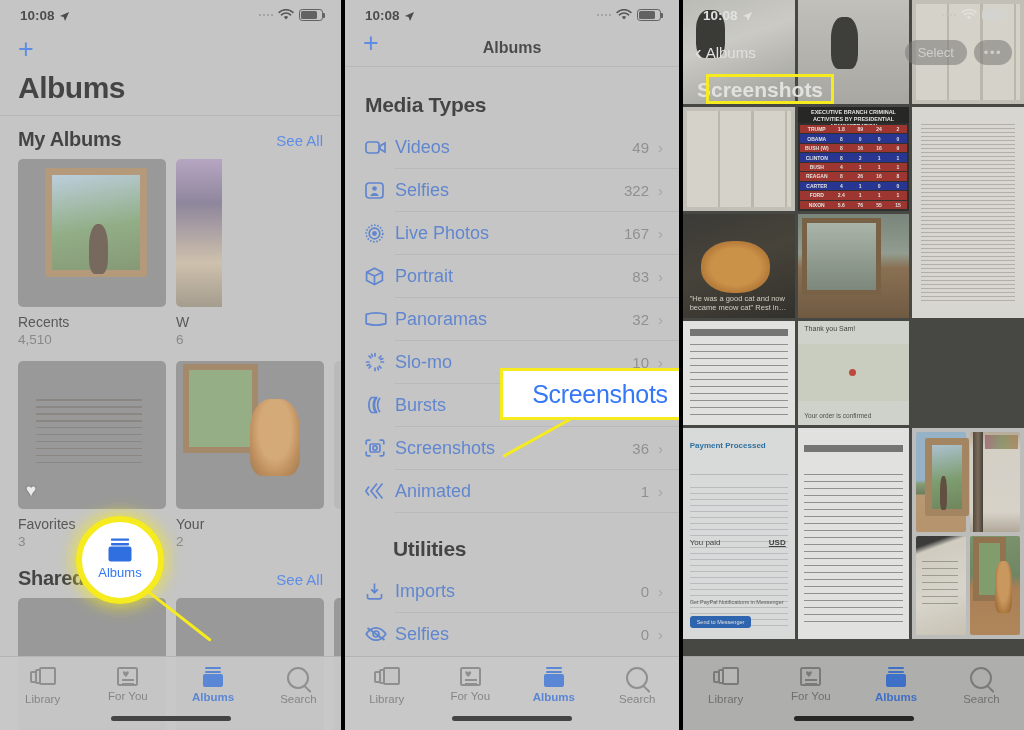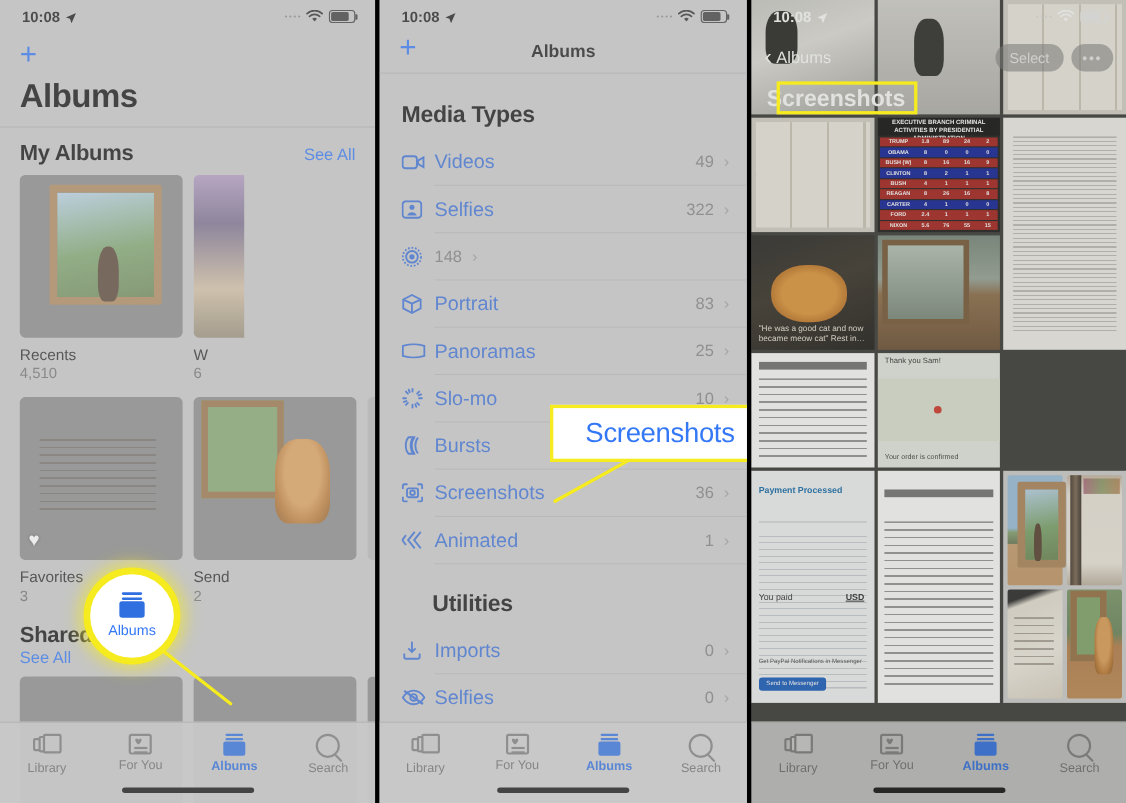--- a/index.html
+++ b/index.html
@@ -254,29 +254,29 @@
     <div class="albgrid" style="margin-top:14px;">
       <div class="alb">
         <div class="thumb ph-book">
           <span class="heart">♥</span>
         </div>
         <div class="nm">Favorites</div>
         <div class="ct">3</div>
       </div>
       <div class="alb">
         <div class="thumb ph-tiger"></div>
-        <div class="nm">Send</div>
+        <div class="nm">Your</div>
         <div class="ct">2</div>
       </div>
       <div class="alb part">
         <div class="thumb" style="background:#b9b9b9;"></div>
       </div>
     </div>
 
-    <div class="sect-head" style="padding-top:18px;flex-direction:column;">
+    <div class="sect-head" style="padding-top:18px;">
       <h2>Shared</h2>
       <div class="see-all">See All</div>
     </div>
     <div class="albgrid">
       <div class="alb">
           <div class="thumb ph-shared1"></div>
         </div>
       <div class="alb">
           <div class="thumb ph-shared2"></div>
         </div>
@@ -393,21 +393,22 @@
     <div class="rowsep"></div>
 
     <div class="row">
       <span class="ricon">
         <svg width="19" height="19" viewBox="0 0 19 19" class="mediaicon">
             <circle cx="9.5" cy="9.5" r="8.3" stroke-dasharray="1.6 1.6"></circle>
             <circle cx="9.5" cy="9.5" r="5.3"></circle>
             <circle cx="9.5" cy="9.5" r="2.4" fill="#3a6fd8" stroke="none"></circle>
           </svg>
       </span>
-      <span class="rcount">148</span>
+      <span class="rlabel">Live Photos</span>
+      <span class="rcount">167</span>
       <span class="rchev">›</span>
     </div>
     <div class="rowsep"></div>
 
     <div class="row">
       <span class="ricon">
         <svg width="19" height="19" viewBox="0 0 19 19" class="mediaicon">
             <path d="M9.5 1.2 L17.4 5.3 L17.4 13.4 L9.5 17.6 L1.6 13.4 L1.6 5.3 Z"></path>
             <path d="M9.5 9 L17.4 5.3 M9.5 9 L1.6 5.3 M9.5 9 L9.5 17.6"></path>
           </svg>
@@ -418,21 +419,21 @@
     </div>
     <div class="rowsep"></div>
 
     <div class="row">
       <span class="ricon">
         <svg width="22" height="14" viewBox="0 0 22 14" class="mediaicon">
             <path d="M1.2 2.4 C7 0.6 15 0.6 20.8 2.4 L20.8 11.6 C15 13.4 7 13.4 1.2 11.6 Z"></path>
           </svg>
       </span>
       <span class="rlabel">Panoramas</span>
-      <span class="rcount">25</span>
+      <span class="rcount">32</span>
       <span class="rchev">›</span>
     </div>
     <div class="rowsep"></div>
 
     <div class="row">
       <span class="ricon">
         <svg width="20" height="20" viewBox="0 0 20 20" class="mediaicon" stroke-width="1.4">
           <g stroke-linecap="round">
             <path d="M10 1.5 V4"></path>
               <path d="M10 16 V18.5"></path>

